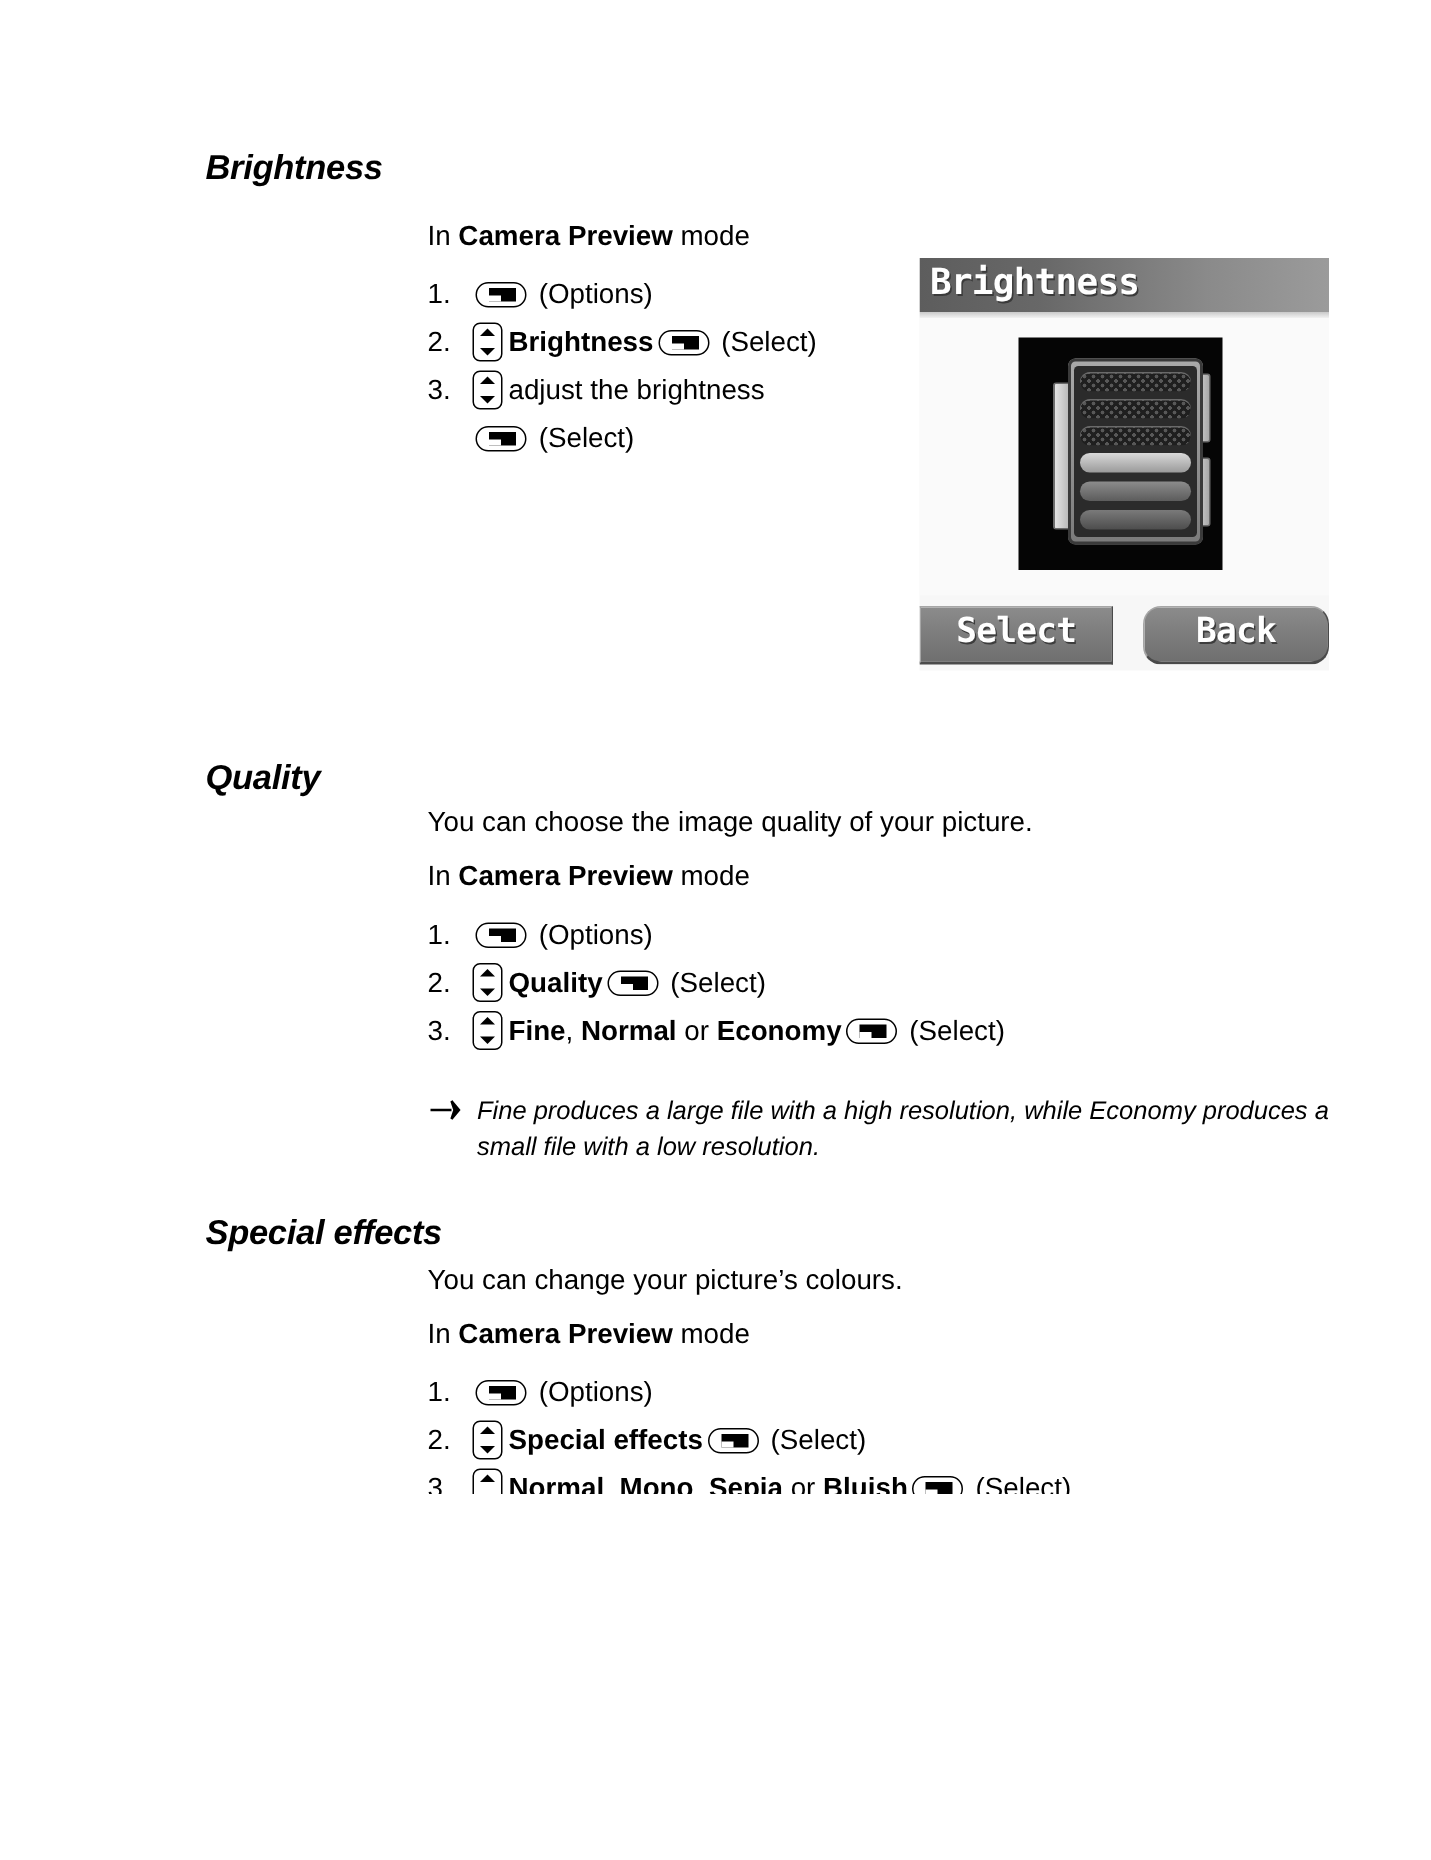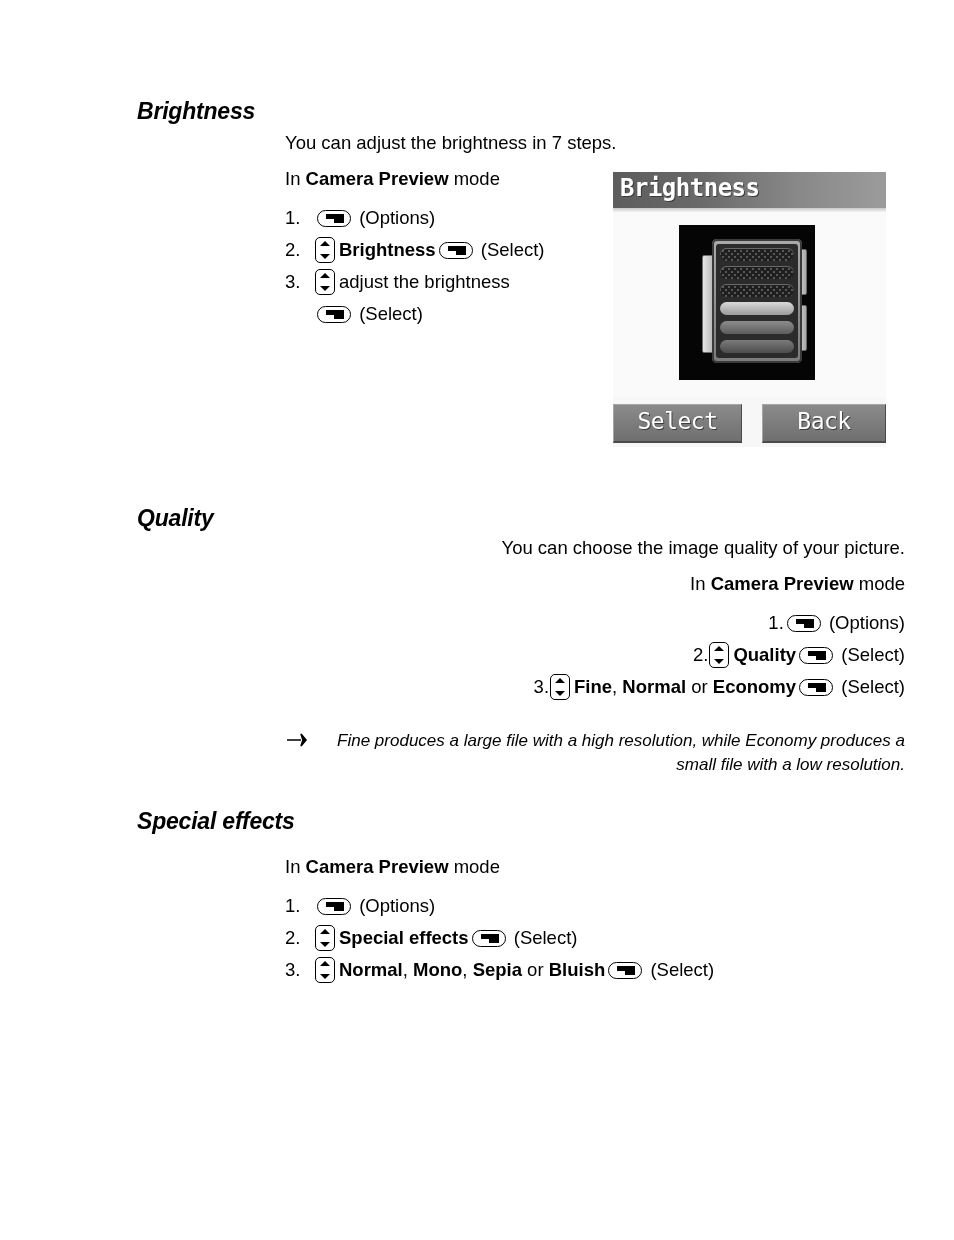--- a/index.html
+++ b/index.html
@@ -298,30 +298,30 @@
     top: 0;
     height: 39px;
     background: linear-gradient(to bottom, #8b8b8b 0%, #7e7e7e 45%, #6f6f6f 100%);
     border-top: 1px solid #a6a6a6;
     border-left: 1px solid #a6a6a6;
     border-right: 1px solid #4a4a4a;
     border-bottom: 2px solid #4a4a4a;
     box-sizing: border-box;
   }
   .softkey.left  { left: 0px;   width: 129px; }
-  .softkey.right { left: 149px; width: 124px; }
+  .softkey.right { left: 149px; width: 124px; border-radius: 12px; }
   .softkey-text {
     position: absolute;
     left: 0;
     right: 0;
     top: 3px;
     text-align: center;
     font-family: "DejaVu Sans Mono", monospace;
     font-size: 23px;
-    font-weight: normal;
+    font-weight: bold;
     color: #ffffff;
     letter-spacing: -0.5px;
     text-shadow: 1px 1px 0 #3d3d3d;
   }
 
   
   .footer {
     position: absolute;
     left: 0;
     top: 1180px;
@@ -345,21 +345,20 @@
   }
 </style>
 </head>
 <body>
 
 <div class="page">
 
   <div class="section-heading" style="top:98px;">Brightness</div>
 
   <div class="body-col" style="top:132px;">
-    <p class="para">You can adjust the brightness in 7 steps.</p>
 
     <p class="para gap">
       <span>In </span><span class="b">Camera Preview</span><span> mode</span>
     </p>
 
     <ol class="steps" style="margin-top:12px;">
       <li>
         <span class="step-num">1.</span><span class="key-soft"></span>
         <span class="step-body">(Options)</span>
       </li>
@@ -408,21 +407,21 @@
         <div class="softkey-text">Select</div>
       </div>
       <div class="softkey right">
         <div class="softkey-text">Back</div>
       </div>
     </div>
   </div>
 
   <div class="section-heading" style="top:505px;">Quality</div>
 
-  <div class="body-col" style="top:537px;text-align:right;">
+  <div class="body-col" style="top:537px;">
     <p class="para">You can choose the image quality of your picture.</p>
 
     <p class="para gap">
       <span>In </span><span class="b">Camera Preview</span><span> mode</span>
     </p>
 
     <ol class="steps" style="margin-top:12px;">
       <li>
         <span class="step-num">1.</span><span class="key-soft"></span>
         <span class="step-body">(Options)</span>
@@ -443,20 +442,21 @@
           <path d="M2 11 L16 11 M16 5 L21 11 L16 17 L18 11 Z" fill="#000" stroke="#000" stroke-width="1.6" stroke-linejoin="miter"></path>
         </svg>
       </span>
       <span>Fine produces a large file with a high resolution, while Economy produces a small file with a low resolution.</span>
     </div>
   </div>
 
   <div class="section-heading" style="top:808px;">Special effects</div>
 
   <div class="body-col" style="top:842px;">
+    <p class="para">You can change your picture’s colours.</p>
 
     <p class="para gap">
       <span>In </span><span class="b">Camera Preview</span><span> mode</span>
     </p>
 
     <ol class="steps" style="margin-top:12px;">
       <li>
         <span class="step-num">1.</span><span class="key-soft"></span>
         <span class="step-body">(Options)</span>
       </li>

